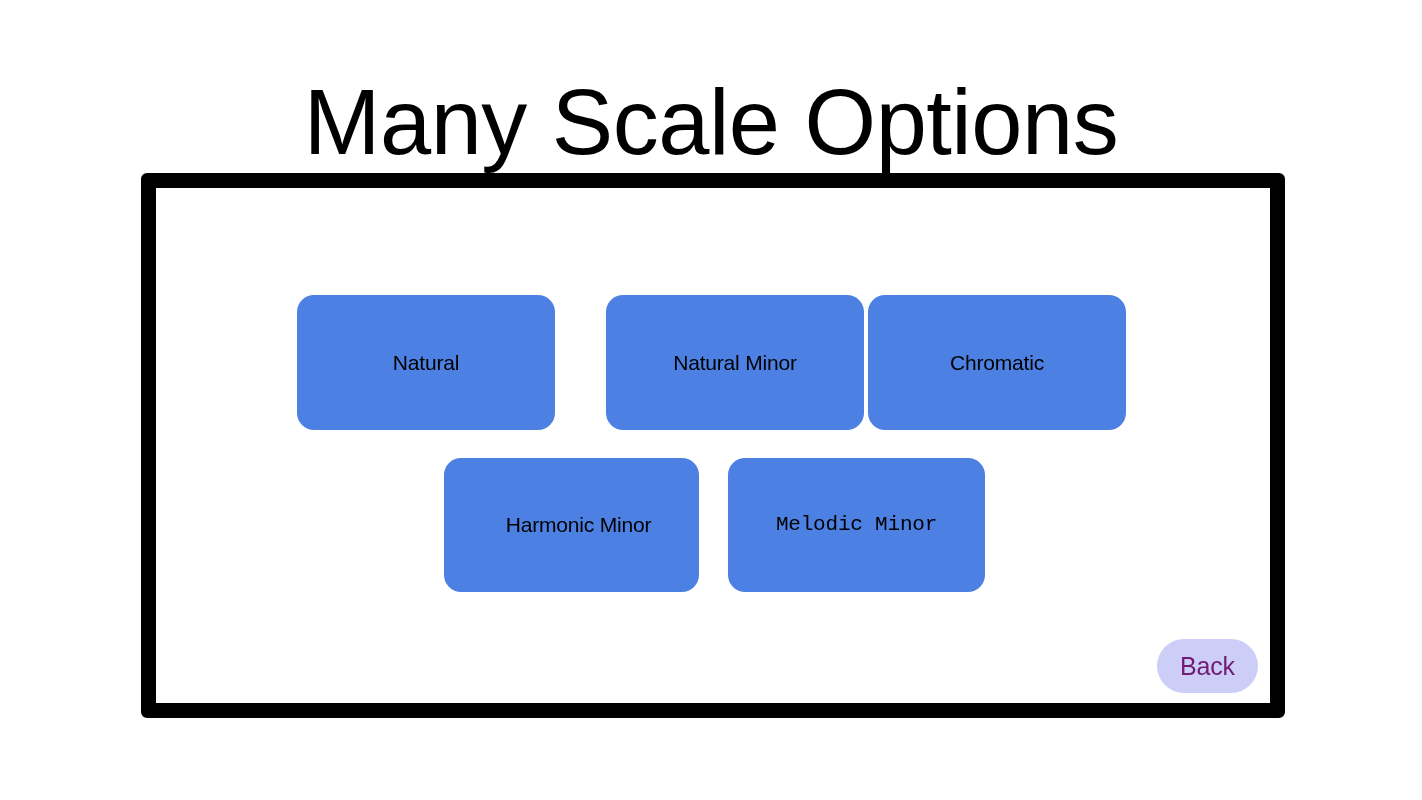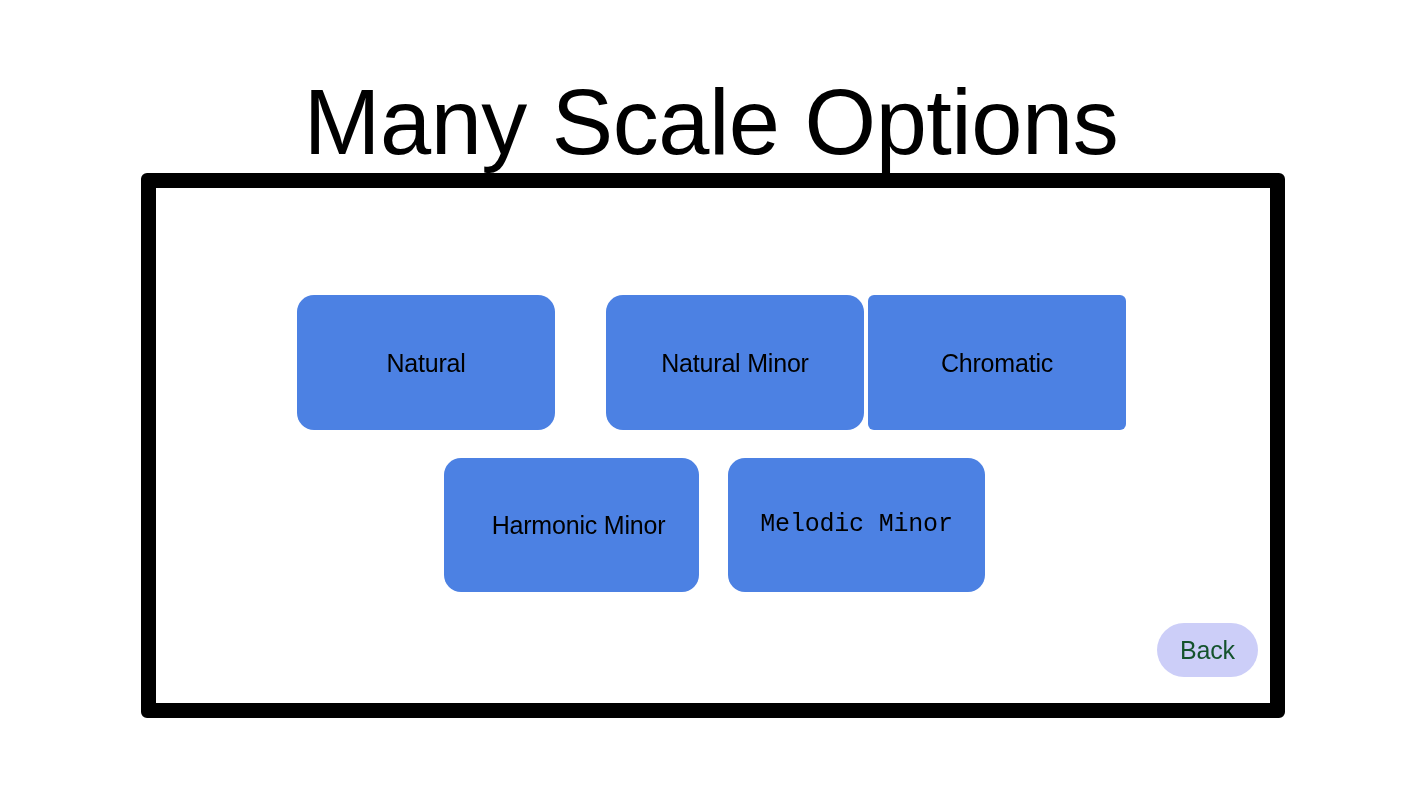--- a/index.html
+++ b/index.html
@@ -55,21 +55,21 @@
 
   
   .scale-button {
     position: absolute;
     box-sizing: border-box;
     background: #4C81E3;
     border: none;
     border-radius: 17px;
     color: #000000;
     font-family: "Liberation Sans", sans-serif;
-    font-size: 25px;
+    font-size: 21px;
     font-weight: 400;
     line-height: 42px;
     letter-spacing: -0.2px;
     display: flex;
     align-items: center;
     justify-content: center;
     text-align: center;
     padding: 0 14px;
     cursor: pointer;
   }
@@ -77,38 +77,38 @@
     white-space: normal;
     padding-left: 28px;
   }
   .scale-button .btn-label {
     display: block;
   }
 
   
   #btn-natural        { left: 141px; top: 107px; width: 258px; height: 135px; }
   #btn-natural-minor  { left: 426px; top: 107px; width: 258px; height: 135px; margin-left: 24px; }
-  #btn-chromatic      { left: 712px; top: 107px; width: 258px; height: 135px; border-radius: 6px; }
+  #btn-chromatic      { left: 712px; top: 107px; width: 258px; height: 135px; }
 
   
   #btn-harmonic-minor { left: 288px; top: 270px; width: 255px; height: 134px; }
   #btn-melodic-minor  { left: 572px; top: 270px; width: 257px; height: 134px; font-family: Liberation Mono, monospace; }
 
   
   #back-button {
     position: absolute;
     left: 1001px;
-    top: 435px;
+    top: 451px;
     width: 101px;
     height: 54px;
     box-sizing: border-box;
     background: #CCCEF8;
     border: none;
     border-radius: 27px;
-    color: #14532d;
+    color: #701a75;
     font-family: "Liberation Sans", sans-serif;
     font-size: 25px;
     font-weight: 400;
     letter-spacing: -0.2px;
     display: flex;
     align-items: center;
     justify-content: center;
     cursor: pointer;
   }
 </style>

